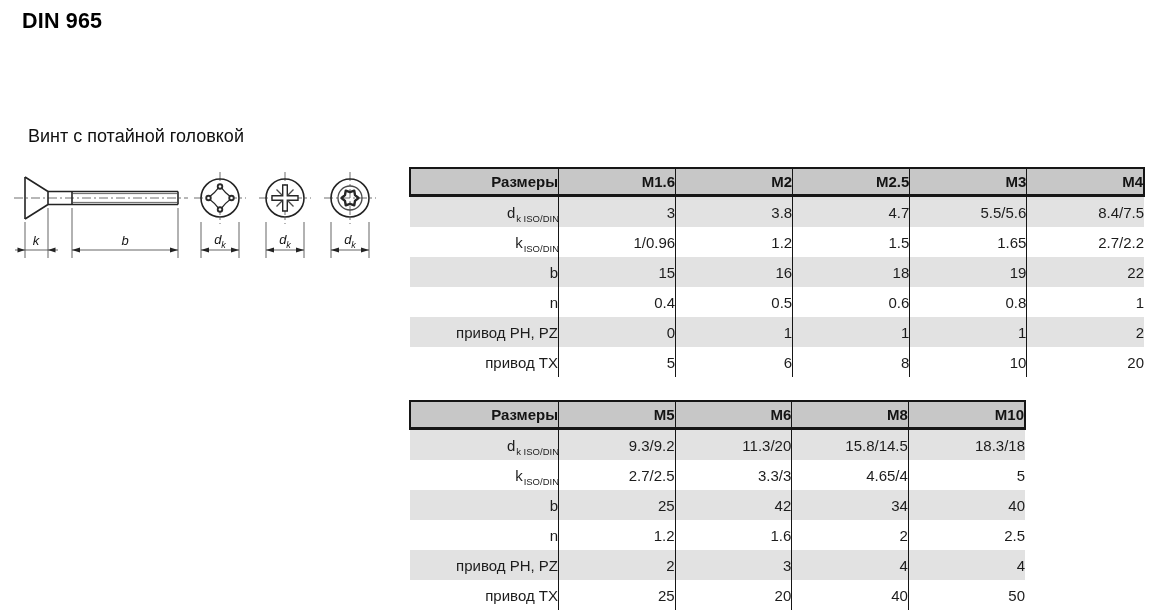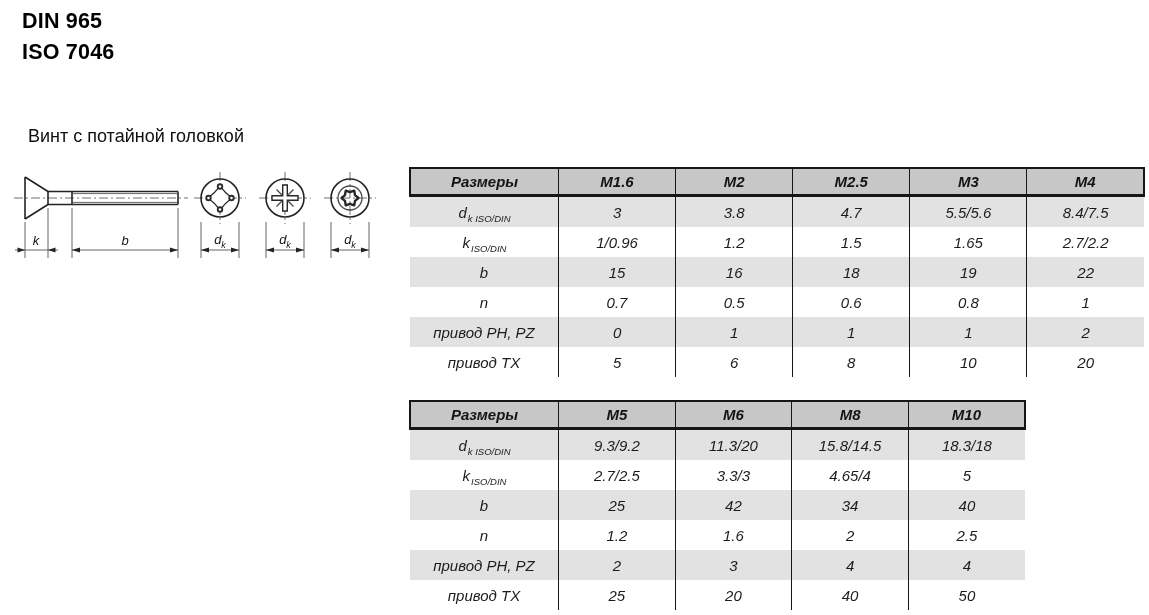--- a/index.html
+++ b/index.html
@@ -23,21 +23,21 @@
   .thin   { stroke:#4a4a4a; stroke-width:0.85; fill:none; }
   .center { stroke:#555555; stroke-width:0.85; fill:none; stroke-dasharray:9 3 2 3; }
   .arrow  { fill:#232323; stroke:none; }
   .dimtxt { font-size:13px; font-style:italic; fill:#161616; }
   .dimsub { font-size:9px; }
   .recess { stroke:#262626; stroke-width:1.4; fill:#ffffff; }
   .torx   { stroke:#262626; stroke-width:2.4; fill:none; stroke-linejoin:round; }
 
   .spec-table {
     position:absolute; border-collapse:collapse; table-layout:fixed;
-    text-align:center; color:#1c1c1c; font-size:15px;font-style:italic;
+    text-align:right; color:#1c1c1c; font-size:15px;
   }
   .spec-table.t1 { left:409px; top:167px; width:736px; }
   .spec-table.t2 { left:409px; top:400px; width:617px; }
   .spec-table th {
     background:var(--header_bg,#c7c7c7); font-weight:700; font-size:15px;
     border-top:2px solid var(--border,#161616);
     border-bottom:3px solid var(--border,#161616);
     height:25px; padding:0; color:#141414;
   }
   .spec-table td { height:30px; padding:0; }
@@ -50,21 +50,20 @@
     font-size:9.5px; vertical-align:baseline; position:relative; top:4px; left:1px;margin-top:20px;
   }
 </style>
 </head>
 <body>
 
 <div class="page">
 
   <div class="standards">
     <div class="std-line">DIN 965</div>
-    <div class="std-line">ISO 7046</div>
   </div>
 
   <div class="subtitle">Винт с потайной головкой</div>
 
   <svg class="drawing" width="382" height="108" viewBox="0 0 382 108">
 
     <g>
       <path class="center" d="M 4,32 H 178"></path>
       <path class="part" d="M 15,11 V 53"></path>
       <path class="part" d="M 15,11 L 38,25.5 M 15,53 L 38,38.5"></path>
@@ -171,21 +170,21 @@
         <tr>
           <td><span>b</span></td>
           <td>15</td>
           <td>16</td>
           <td>18</td>
           <td>19</td>
           <td>22</td>
         </tr>
         <tr>
           <td><span>n</span></td>
-          <td>0.7</td>
+          <td>0.4</td>
           <td>0.5</td>
           <td>0.6</td>
           <td>0.8</td>
           <td>1</td>
         </tr>
         <tr>
           <td><span>привод PH, PZ</span></td>
           <td>0</td>
           <td>1</td>
           <td>1</td>

